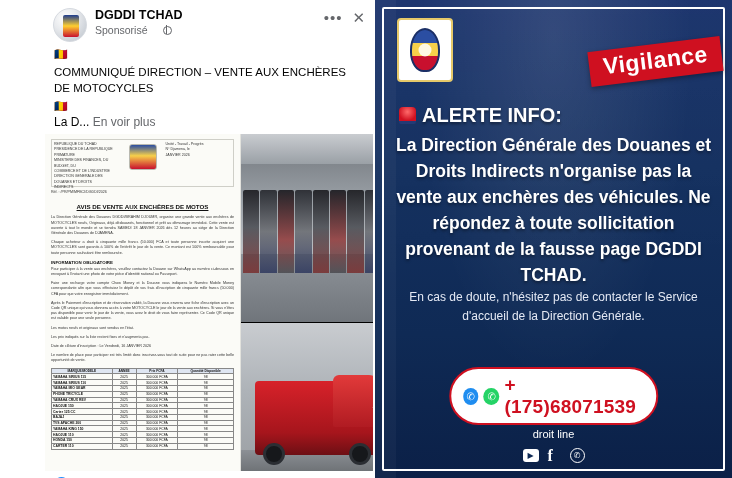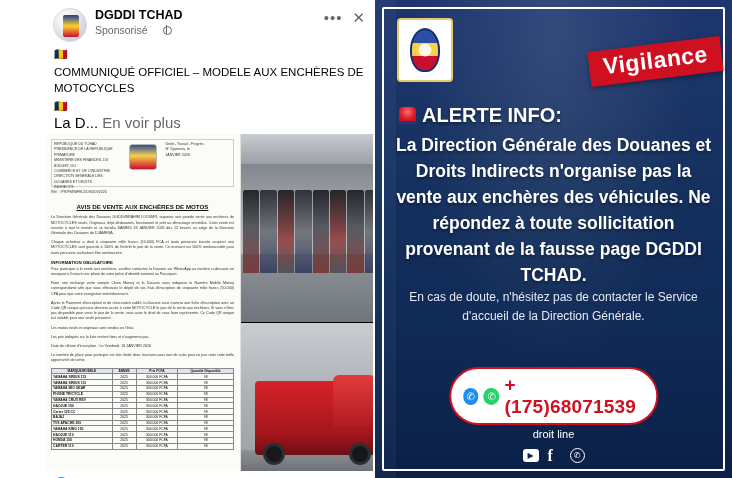--- a/index.html
+++ b/index.html
@@ -56,21 +56,21 @@
   .fb-actions { display: flex; align-items: center; gap: 10px; padding-top: 4px; }
   .fb-dots { font-size: 15px; color: #65676b; letter-spacing: 1px; line-height: 10px; }
   .fb-close { font-size: 15px; color: #65676b; line-height: 12px; }
 
   .fb-body { padding: 2px 9px 4px 9px; }
   .fb-text-line {
     font-size: 11.5px; color: #050505; line-height: 16px;
     display: flex; align-items: center; gap: 2px; flex-wrap: wrap;
   }
   .fb-flag { font-size: 11px; }
-  .fb-more { font-size: 15px; color: #050505; line-height: 15px; margin-top: 1px; }
+  .fb-more { font-size: 12px; color: #050505; line-height: 15px; margin-top: 1px; }
   .fb-more .seemore { color: #65676b; }
 
   .fb-media {
     position: relative;
     width: 373px; height: 337px;
     display: flex;
     background: #000;
   }
   .media-doc {
     width: 196px; height: 337px;
@@ -312,21 +312,21 @@
       </div>
       <div class="fb-actions">
         <span class="fb-dots">•••</span>
         <span class="fb-close">✕</span>
       </div>
     </div>
 
     <div class="fb-body">
       <div class="fb-text-line">
         <span class="fb-flag">🇹🇩</span>
-        <span>COMMUNIQUÉ OFFICIEL – MODELE AUX ENCHÈRES DE MOTOCYCLES</span>
+        <span>COMMUNIQUÉ DIRECTION – VENTE AUX ENCHÈRES DE MOTOCYCLES</span>
         <span class="fb-flag">🇹🇩</span>
       </div>
       <div class="fb-more">
         <span>La D...</span>
         <span class="seemore">En voir plus</span>
       </div>
     </div>
 
     <div class="fb-media">
 

